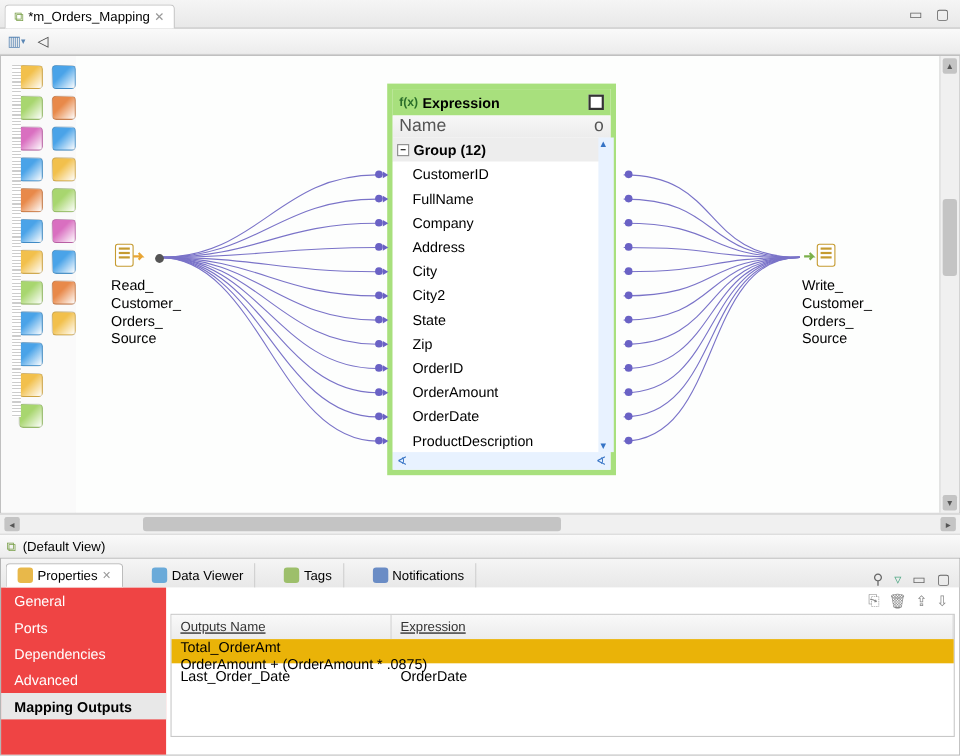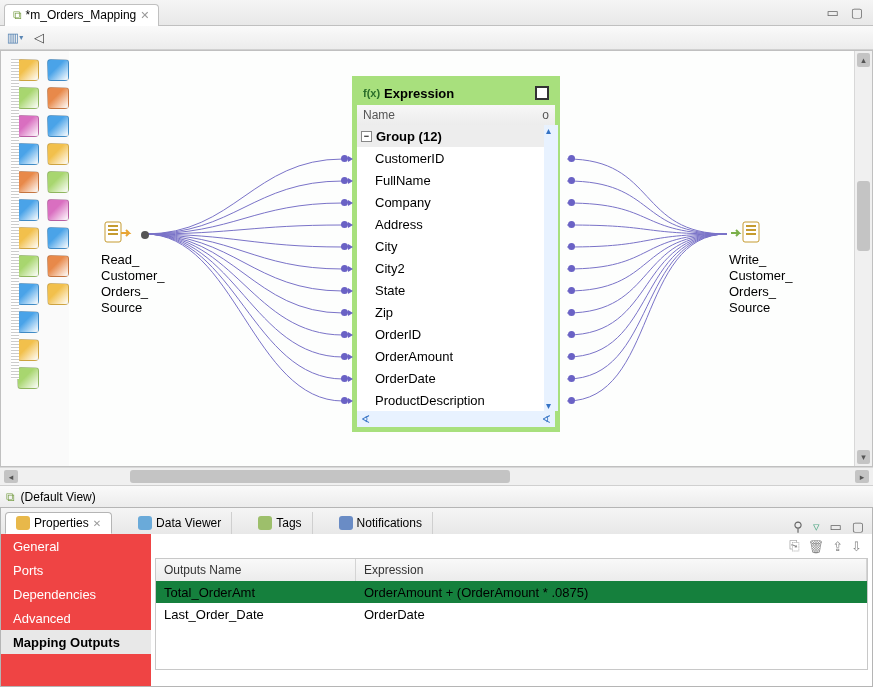--- a/index.html
+++ b/index.html
@@ -33,21 +33,21 @@
 
 
 .node { position: absolute; text-align: left; font-size: 13px; }
 .node-icon { width: 34px; height: 26px; margin-bottom: 4px; }
 .node-dot { position: absolute; width: 8px; height: 8px; background: #555; border-radius: 50%; }
 
 
 .expr-box { position: absolute; left: 283px; top: 25px; width: 208px; border: 5px solid #a8e07d; background: #fff; }
 .expr-title { height: 24px; background: #a8e07d; display: flex; align-items: center; gap: 4px; padding: 0 6px; font-weight: bold; font-size: 13px; }
 .expr-title .sq { margin-left: auto; width: 14px; height: 14px; border: 2px solid #333; background: #fff; }
-.expr-name-hdr { height: 20px; background: linear-gradient(#f7f7f7,#ececec); display: flex; align-items: center; padding: 0 6px; color: #555; font-size: 12px; justify-content: space-between; }
+.expr-name-hdr { height: 20px; background: linear-gradient(#f7f7f7,#ececec); display: flex; align-items: center; padding: 0 6px; color: #555; font-size: 16px; justify-content: space-between; }
 .expr-group { height: 22px; background: #ededed; display: flex; align-items: center; gap: 4px; padding-left: 4px; font-weight: bold; font-size: 13px; }
 .expr-fields { background: #fff; }
 .expr-field { height: 22px; display: flex; align-items: center; padding-left: 18px; position: relative; font-size: 13px; }
 .expr-port-left { position: absolute; left: -16px; top: 8px; width: 7px; height: 7px; background: #6a62c5; border-radius: 50%; }
 .expr-port-left::before { content:""; position:absolute; left:7px; top:1px; border-left:5px solid #6a62c5; border-top:3px solid transparent; border-bottom:3px solid transparent;}
 .expr-port-right { position: absolute; right: -20px; top: 8px; width: 7px; height: 7px; background: #6a62c5; border-radius: 50%; }
 .expr-hscroll { height: 16px; background: #e8f2ff; display: flex; justify-content: space-between; align-items: center; padding:0 4px; color:#3573c5; font-size:11px; }
 
 svg.links { position: absolute; left: 0; top: 0; pointer-events: none; }
 
@@ -63,24 +63,24 @@
 .bottom-tabs .rt-controls { margin-left: auto; display: flex; gap: 10px; padding-right:8px; color:#666;}
 
 .bottom-body { flex: 1; display: flex; }
 .vtabs { width: 150px; background: #ef4444; display: flex; flex-direction: column; }
 .vtab { height: 24px; display: flex; align-items: center; padding-left: 12px; color: #fff; font-size: 13px; }
 .vtab.active { background: #e8e8e8; color: #000; font-weight: bold; }
 
 .grid-wrap { flex: 1; display: flex; flex-direction: column; }
 .grid-toolbar { height: 24px; display: flex; justify-content: flex-end; gap: 8px; align-items: center; padding-right: 10px; color: #888; }
 .grid { border: 1px solid #c8c8c8; margin: 0 4px; }
-.grid-header { display: flex; background: linear-gradient(#f9f9f9,#ececec); height: 22px; }
+.grid-header { display: flex; background: linear-gradient(#f9f9f9,#ececec); height: 22px; text-decoration: underline; }
 .grid-header div { padding: 0 8px; display: flex; align-items: center; border-right: 1px solid #d4d4d4; font-size: 12px; color: #333; }
 .grid-row { display: flex; height: 22px; }
-.grid-row.hl { background: #15803d; }
+.grid-row.hl { background: #eab308; flex-direction: column; }
 .grid-row div { padding: 0 8px; display: flex; align-items: center; font-size: 13px; }
 .col-name { width: 200px; }
 .col-expr { flex: 1; }
 
 .badge { width: 14px; height: 14px; display: inline-block; }
 </style>
 </head>
 <body>
 
 <div class="tab-bar">

